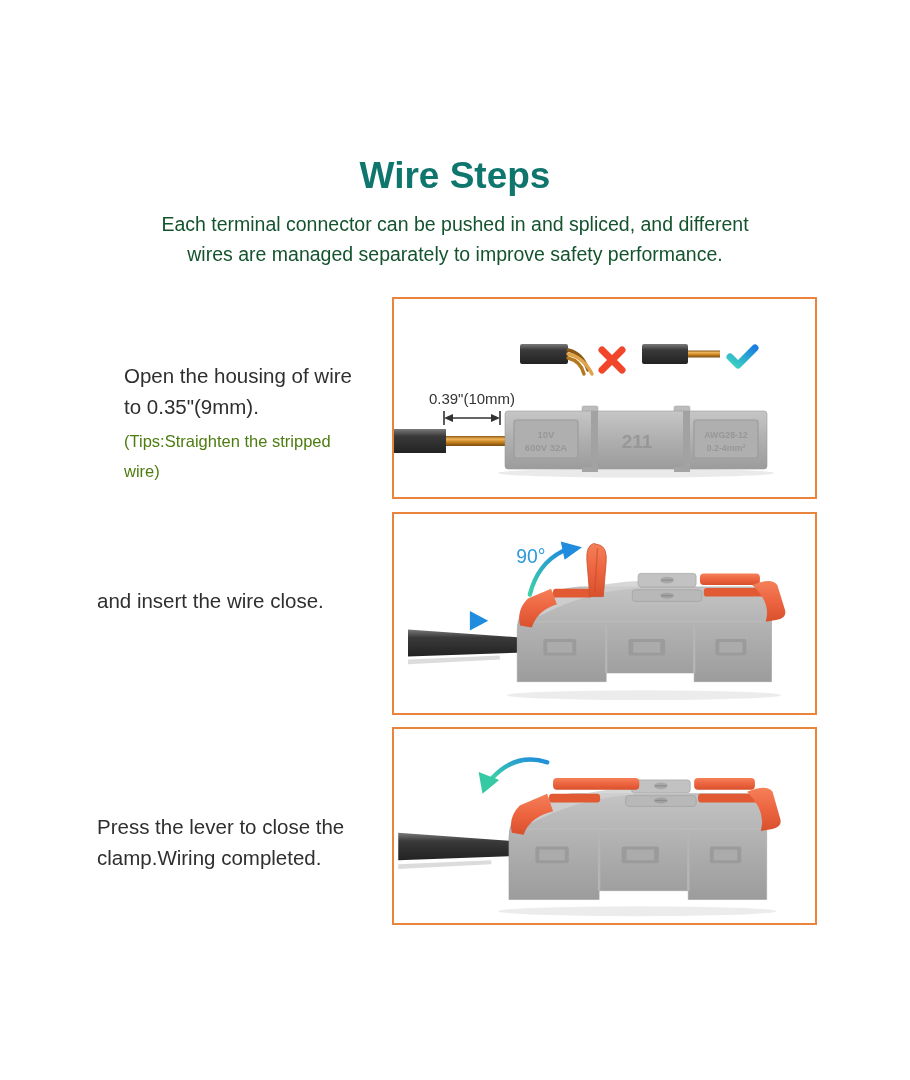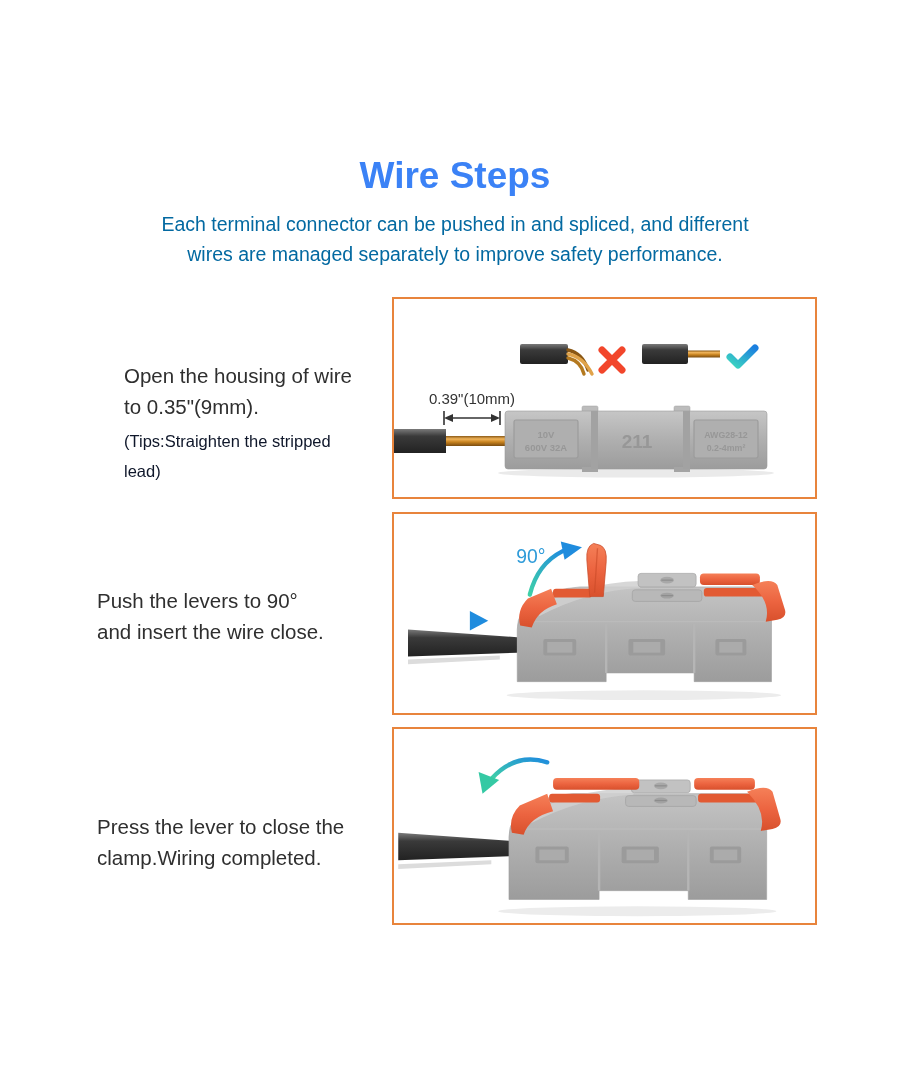--- a/index.html
+++ b/index.html
@@ -1,23 +1,23 @@
 <!DOCTYPE html>
 <html><head>
 <meta charset="utf-8">
 <style>
   html,body{margin:0;padding:0;background:#ffffff;}
   .page{position:relative;width:910px;height:1080px;background:#ffffff;overflow:hidden;
         font-family:"Liberation Sans","DejaVu Sans",sans-serif;}
   .title{position:absolute;top:155px;left:0;width:910px;text-align:center;
-         font-size:37px;font-weight:700;color:#3b82f6;}
+         font-size:37px;font-weight:700;color:#0f766e;}
   .subtitle{position:absolute;top:209px;left:0;width:910px;text-align:center;
-            font-size:19.5px;color:#0369a1;line-height:30px;}
+            font-size:19.5px;color:#14532d;line-height:30px;}
   .step-text{position:absolute;font-size:20.5px;color:#2f2f2f;line-height:30.5px;}
-  .step-text .tips{font-size:16.5px;color:#0f172a;line-height:30px;margin-top:4px;}
+  .step-text .tips{font-size:16.5px;color:#4d7c0f;line-height:30px;margin-top:4px;}
   #step1-text{left:124px;top:361px;}
   #step2-text{left:97px;top:586px;}
   #step3-text{left:97px;top:812px;}
   .fig{position:absolute;left:392px;width:425px;border:2px solid #E8843C;
        background:#ffffff;box-sizing:border-box;}
   #fig1{top:297px;height:202px;}
   #fig2{top:512px;height:203px;padding-left:14px;}
   #fig3{top:727px;height:198px;}
   .fig svg{display:block;width:100%;height:100%;}
   .dim-text{font-size:15px;fill:#333333;}
@@ -33,26 +33,25 @@
   <div class="subtitle">
     <div>Each terminal connector can be pushed in and spliced, and different</div>
     <div>wires are managed separately to improve safety performance.</div>
   </div>
 
   <div class="step-text" id="step1-text">
     <div>Open the housing of wire</div>
     <div>to 0.35"(9mm).</div>
     <div class="tips">
       <div>(Tips:Straighten the stripped</div>
-      <div>lead)</div>
+      <div>wire)</div>
     </div>
   </div>
 
   <div class="step-text" id="step2-text">
-    <div>Push the levers to 90°</div>
     <div>and insert the wire close.</div>
   </div>
 
   <div class="step-text" id="step3-text">
     <div>Press the lever to close the</div>
     <div>clamp.Wiring completed.</div>
   </div>
 
   <div class="fig" id="fig1">
     <svg viewBox="0 0 421 198">

